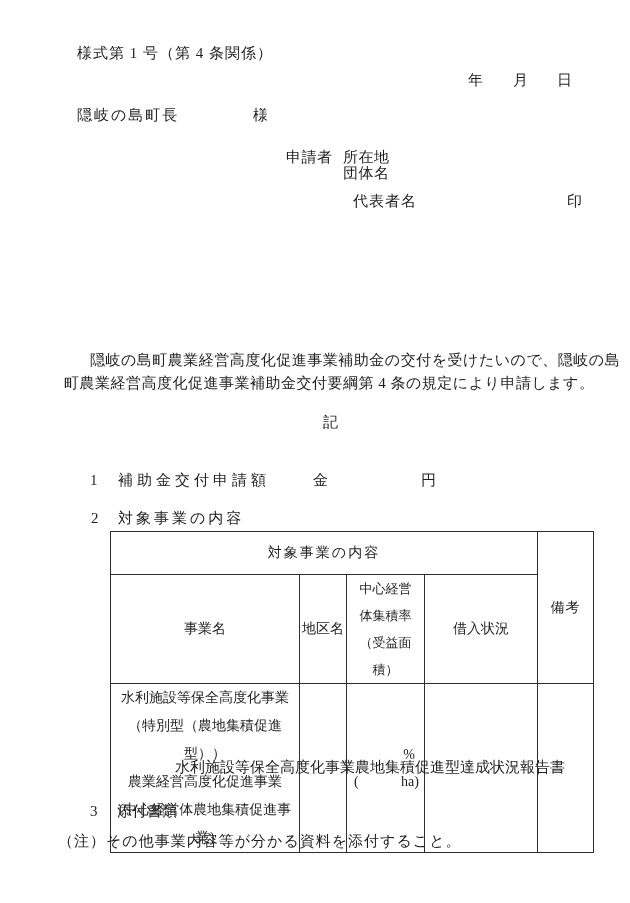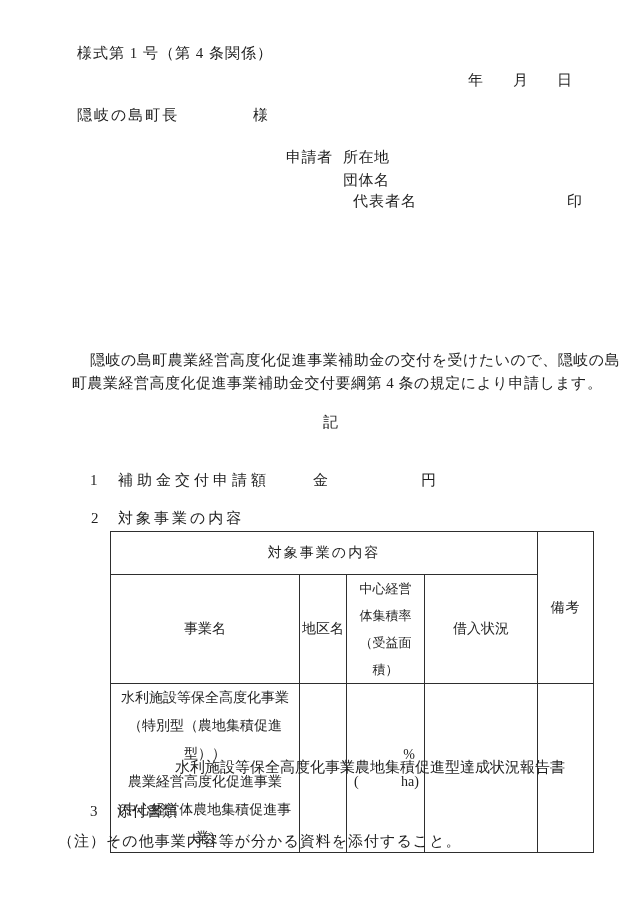--- a/index.html
+++ b/index.html
@@ -91,29 +91,29 @@
   </div>
 
   <div>
     <span class="t ls2" style="left:77px; top:106px;">隠岐の島町長</span>
     <span class="t" style="left:253px; top:106px;">様</span>
   </div>
 
   <div>
     <span class="t ls05" style="left:286px; top:148px;">申請者</span>
     <span class="t ls05" style="left:343px; top:148px;">所在地</span>
-    <span class="t ls05" style="left:343px; top:171px;">団体名</span>
+    <span class="t ls05" style="left:343px; top:164px;">団体名</span>
     <span class="t ls1" style="left:353px; top:192px;">代表者名</span>
     <span class="t" style="left:567px; top:192px;">印</span>
   </div>
 
 
   <div>
     <div class="t ls05" style="left:90px; top:351px;">隠岐の島町農業経営高度化促進事業補助金の交付を受けたいので、隠岐の島</div>
-    <div class="t ls05" style="left:72px; top:374px;">町農業経営高度化促進事業補助金交付要綱第 4 条の規定により申請します。</div>
+    <div class="t ls05" style="left:64px; top:374px;">町農業経営高度化促進事業補助金交付要綱第 4 条の規定により申請します。</div>
   </div>
 
   <div class="t" style="left:323px; top:413px;">記</div>
 
   <div>
     <span class="t" style="left:90px; top:471px;">1</span>
     <span class="t ls4" style="left:118px; top:471px;">補助金交付申請額</span>
     <span class="t" style="left:313px; top:471px;">金</span>
     <span class="t" style="left:421px; top:471px;">円</span>
   </div>

